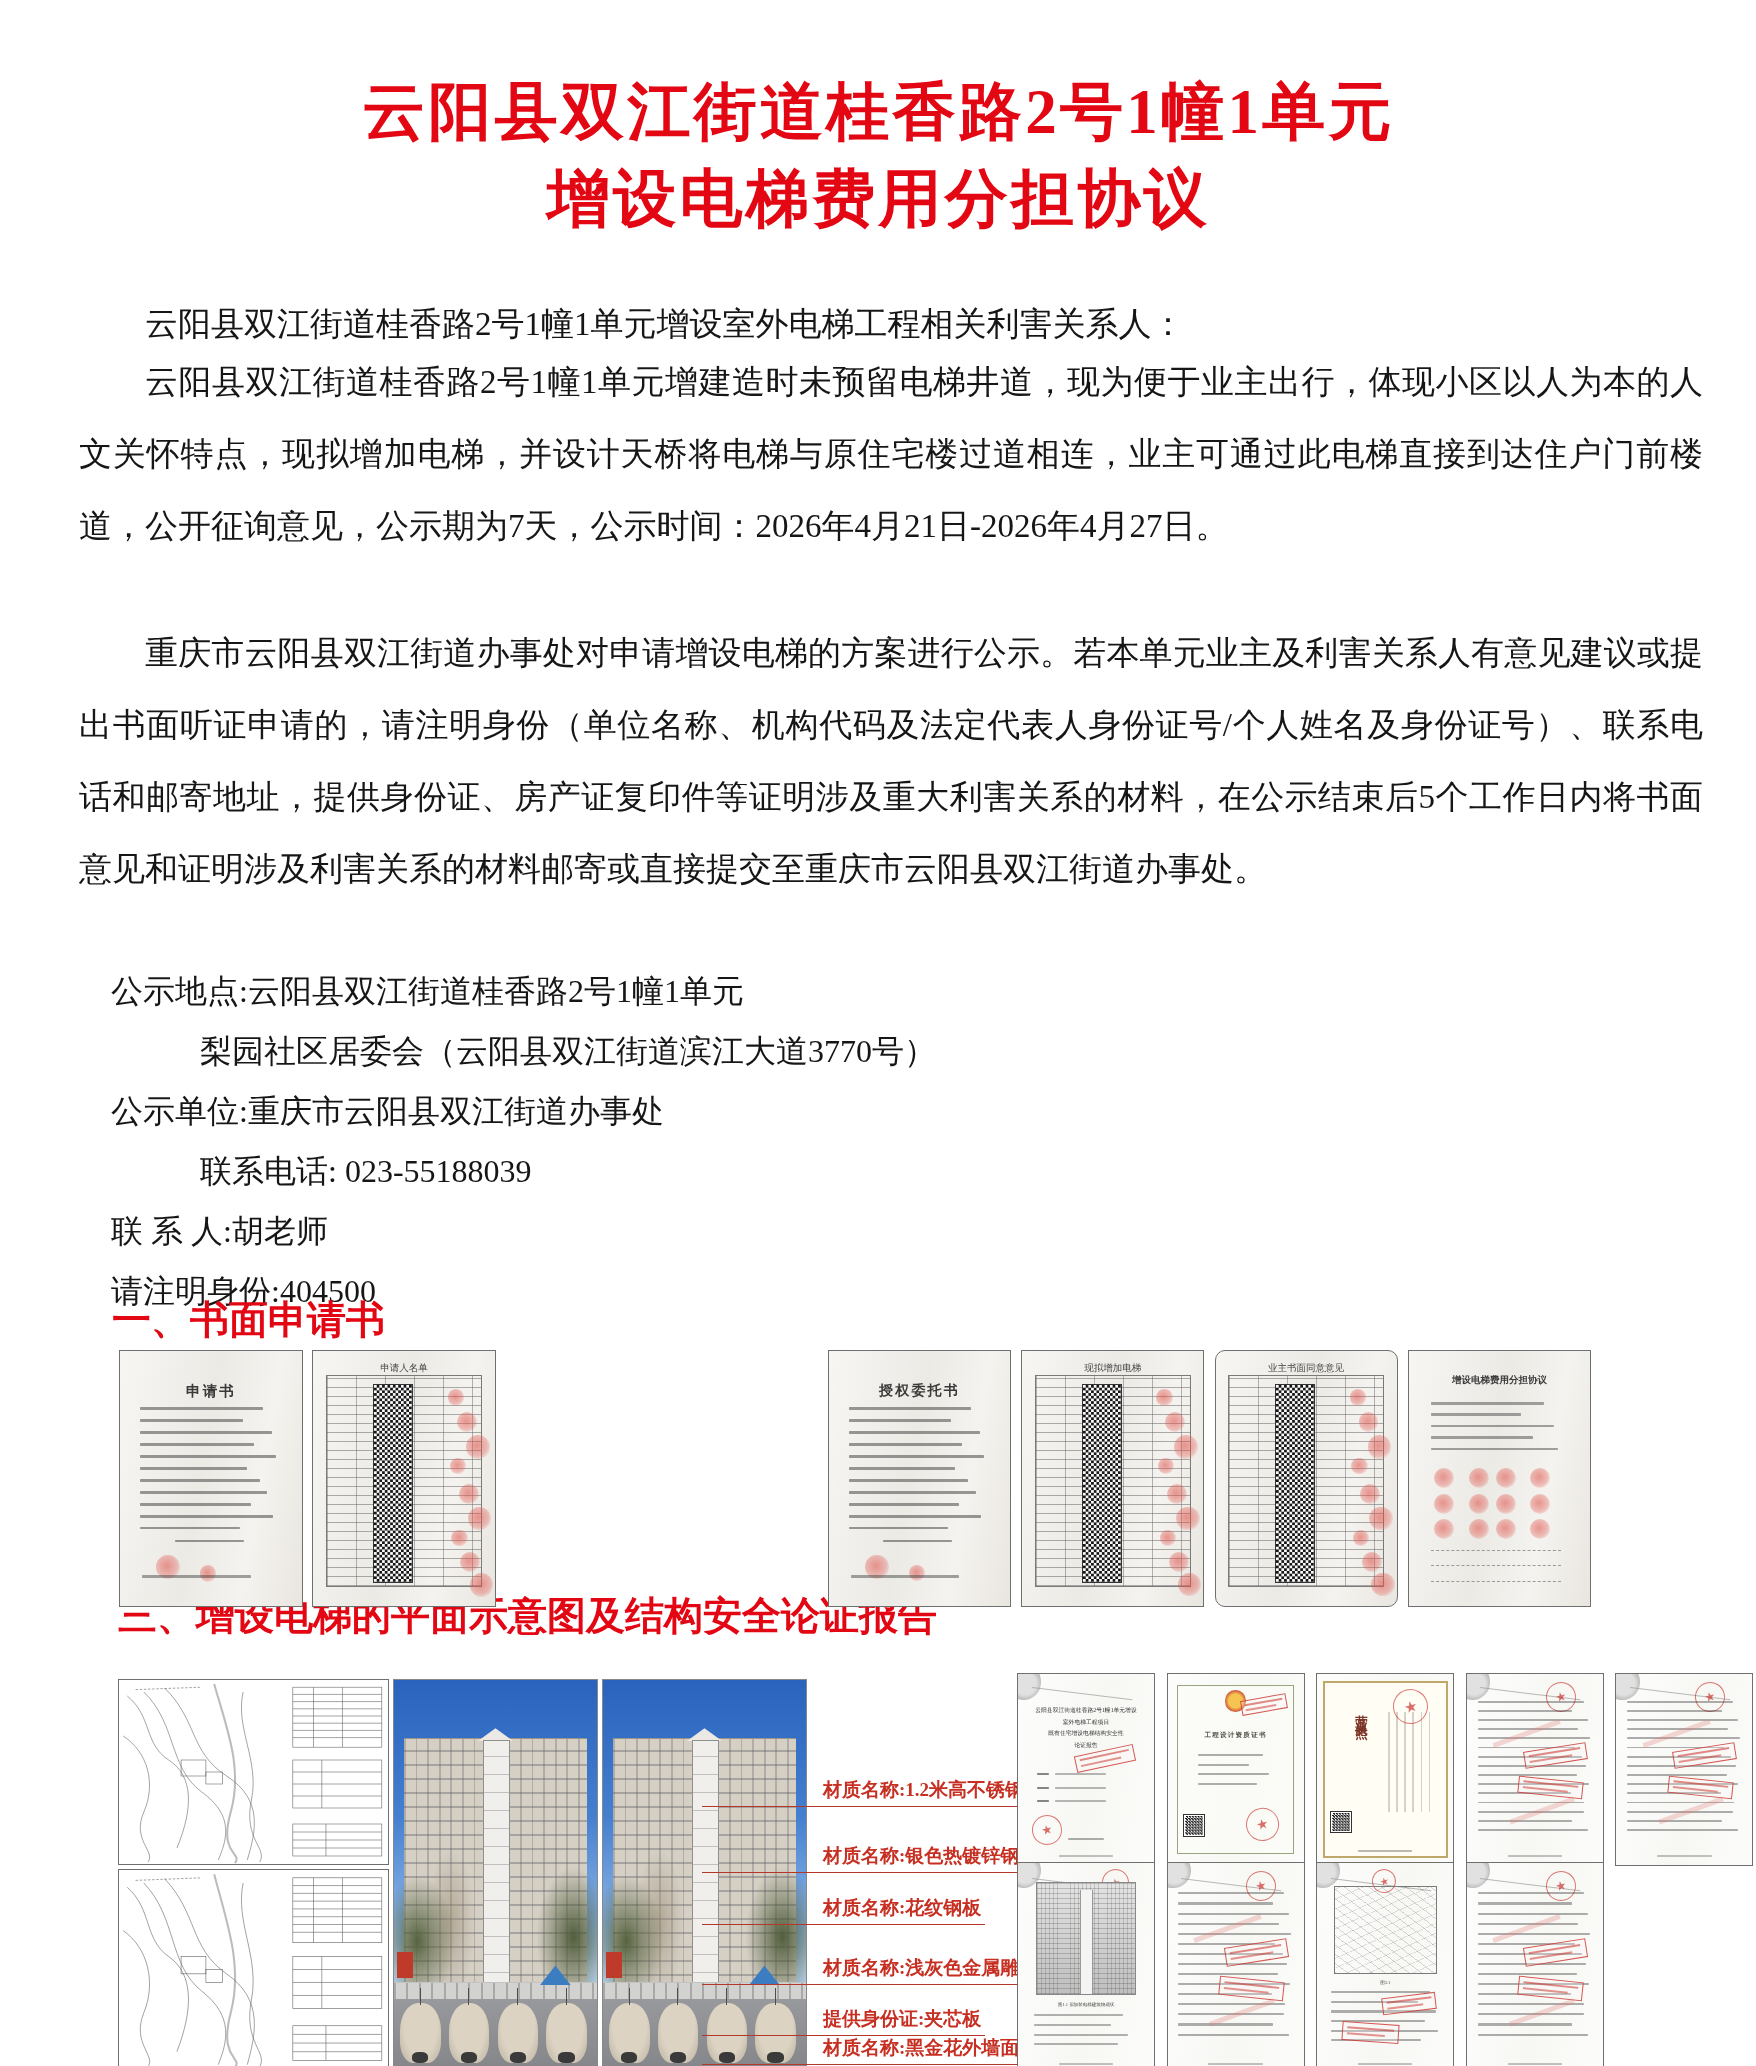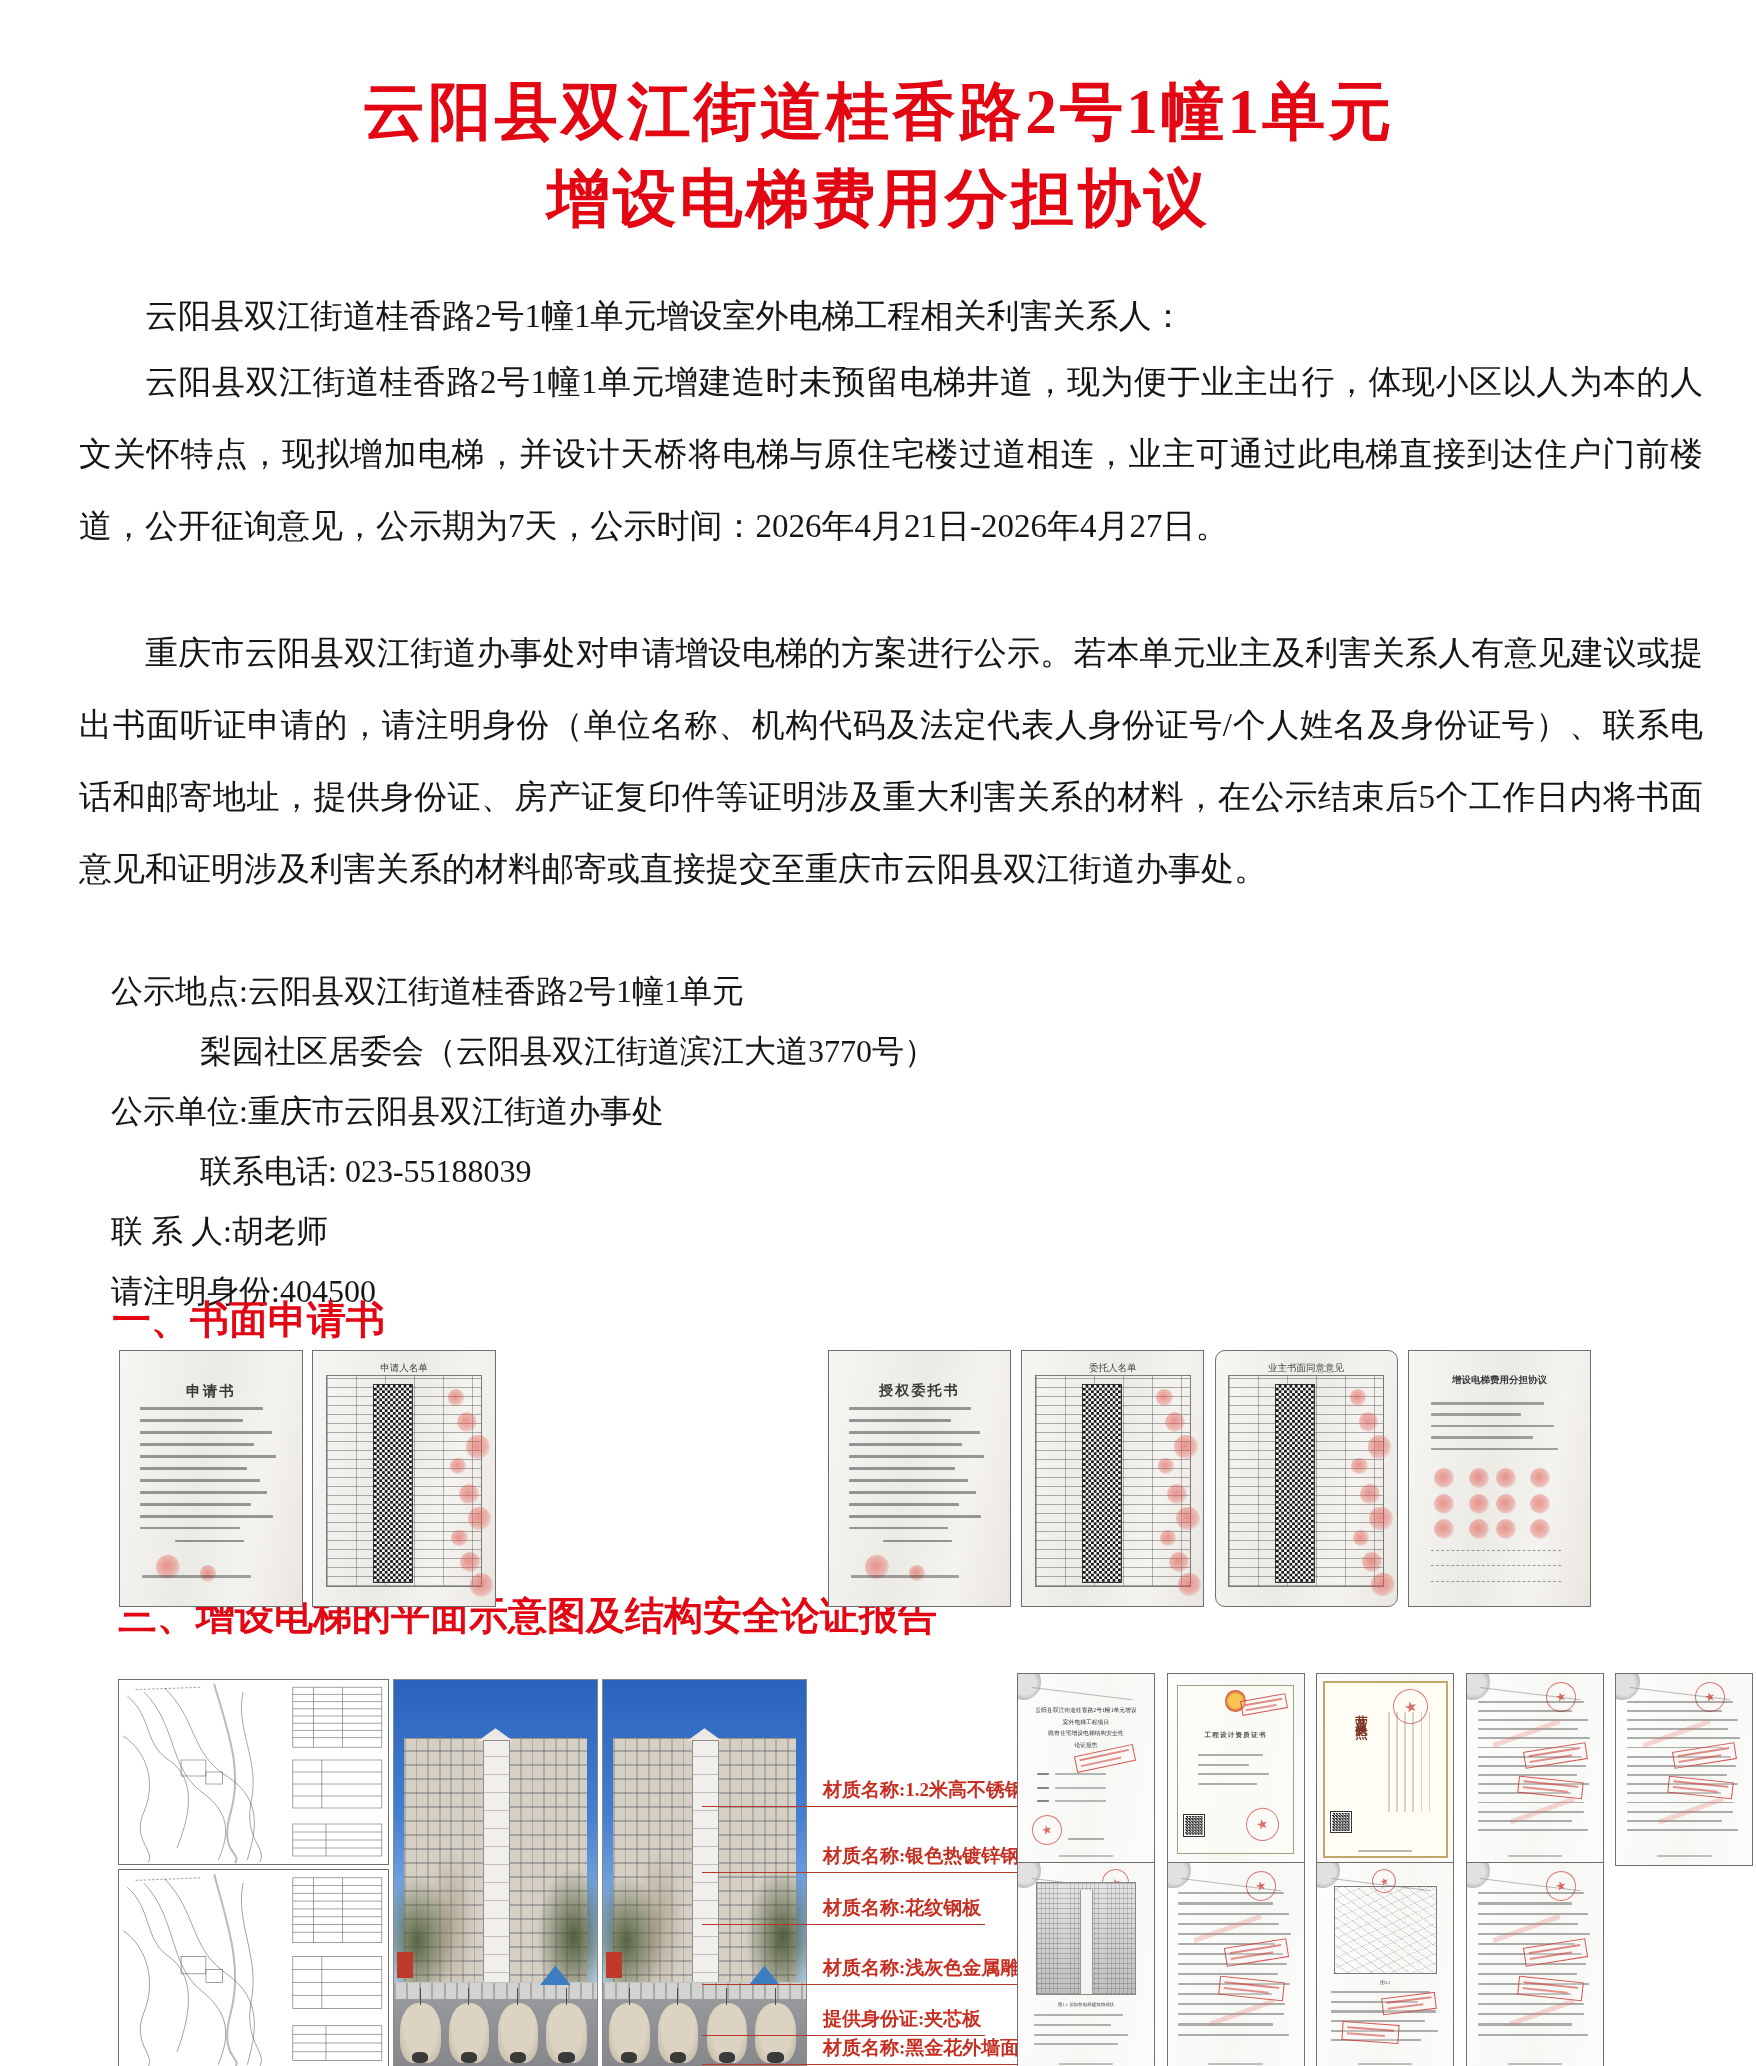--- a/index.html
+++ b/index.html
@@ -6,21 +6,21 @@
   body{font-family:"Liberation Serif","DejaVu Serif",serif;}
   .page{position:relative;width:1757px;height:2635px;background:#fff;overflow:hidden;}
 
   
   .title{position:absolute;left:0;right:0;text-align:center;color:#e30613;
          font-weight:bold;font-size:63px;letter-spacing:3.3px;}
   #title1{top:69px}
   #title2{top:156px}
   .textblock{position:absolute;left:79px;right:54px;color:#161616;
              font-size:33px;line-height:72px;text-align:justify;}
-  #salutation{top:280px;text-indent:66px;}
+  #salutation{top:288px;text-indent:66px;}
   #para1{top:346px;text-indent:66px;}
   #para2{top:617px;text-indent:66px;}
   .contact{position:absolute;left:111px;top:961px;color:#161616;
            font-size:32px;line-height:60px;}
   .contact .ind{padding-left:89px;}
   .sec-heading{position:absolute;color:#e30613;font-weight:bold;font-size:39px;white-space:nowrap;}
   #h1{left:112px;top:1293px;}
   #h2{left:820px;top:1293px;}
   #h3{left:118px;top:1589px;}
 
@@ -158,21 +158,21 @@
         <div class="d" style="left: 11%; top: 54.9%; width: 70%; height: 1%; border-radius: 0.8px; background: rgba(55, 55, 55, 0.5);"></div>
         <div class="d" style="left: 11%; top: 59.6%; width: 61%; height: 1%; border-radius: 0.8px; background: rgba(55, 55, 55, 0.5);"></div>
         <div class="d" style="left: 11%; top: 64.3%; width: 73%; height: 1%; border-radius: 0.8px; background: rgba(55, 55, 55, 0.5);"></div>
         <div class="d" style="left: 11%; top: 69%; width: 55%; height: 1%; border-radius: 0.8px; background: rgba(55, 55, 55, 0.5);"></div>
         <div class="d" style="left: 30%; top: 74%; width: 38%; height: 1%; border-radius: 0.8px; background: rgba(55, 55, 55, 0.5);"></div>
         <div class="d" style="left: 20%; top: 80%; width: 13%; aspect-ratio: 1 / 1; border-radius: 50%; background: radial-gradient(circle at 45% 45%, rgba(224, 84, 76, 0.6), rgba(224, 84, 76, 0.34) 55%, rgba(224, 84, 76, 0.1) 74%, transparent 80%);"></div>
         <div class="d" style="left: 44%; top: 84%; width: 9%; aspect-ratio: 1 / 1; border-radius: 50%; background: radial-gradient(circle at 45% 45%, rgba(224, 84, 76, 0.6), rgba(224, 84, 76, 0.34) 55%, rgba(224, 84, 76, 0.1) 74%, transparent 80%);"></div>
         <div class="d" style="left: 12%; top: 88%; width: 60%; height: 1%; border-radius: 0.8px; background: rgba(55, 55, 55, 0.45);"></div>
       </div>
       <div class="doc" style="width: 181px; height: 255px;">
-        <div class="d" style="left: 0px; right: 0px; top: 4.2%; text-align: center; font-size: 9.5px; color: rgb(68, 68, 68);">委托人名单</div>
+        <div class="d" style="left: 0px; right: 0px; top: 4.2%; text-align: center; font-size: 9.5px; color: rgb(68, 68, 68);">现拟增加电梯</div>
         <div class="d" style="left: 7%; top: 9.5%; width: 86%; height: 83%; border: 0.8px solid rgb(122, 122, 122); background-image: repeating-linear-gradient(0deg, rgba(95, 95, 95, 0.5) 0px, rgba(95, 95, 95, 0.5) 0.6px, transparent 0.6px, transparent 9px), repeating-linear-gradient(90deg, rgba(95, 95, 95, 0.45) 0px, rgba(95, 95, 95, 0.45) 0.6px, transparent 0.6px, transparent 29px);"></div>
         <div class="d ck" style="left: 33%; top: 13%; width: 22%; height: 78%;"></div>
         <div class="d" style="left: 74%; top: 15%; width: 9%; aspect-ratio: 1 / 1; border-radius: 50%; background: radial-gradient(circle at 45% 45%, rgba(224, 84, 76, 0.6), rgba(224, 84, 76, 0.34) 55%, rgba(224, 84, 76, 0.1) 74%, transparent 80%);"></div>
         <div class="d" style="left: 79%; top: 24%; width: 11%; aspect-ratio: 1 / 1; border-radius: 50%; background: radial-gradient(circle at 45% 45%, rgba(224, 84, 76, 0.6), rgba(224, 84, 76, 0.34) 55%, rgba(224, 84, 76, 0.1) 74%, transparent 80%);"></div>
         <div class="d" style="left: 84%; top: 33%; width: 13%; aspect-ratio: 1 / 1; border-radius: 50%; background: radial-gradient(circle at 45% 45%, rgba(224, 84, 76, 0.6), rgba(224, 84, 76, 0.34) 55%, rgba(224, 84, 76, 0.1) 74%, transparent 80%);"></div>
         <div class="d" style="left: 75%; top: 42%; width: 9%; aspect-ratio: 1 / 1; border-radius: 50%; background: radial-gradient(circle at 45% 45%, rgba(224, 84, 76, 0.6), rgba(224, 84, 76, 0.34) 55%, rgba(224, 84, 76, 0.1) 74%, transparent 80%);"></div>
         <div class="d" style="left: 80%; top: 52%; width: 11%; aspect-ratio: 1 / 1; border-radius: 50%; background: radial-gradient(circle at 45% 45%, rgba(224, 84, 76, 0.6), rgba(224, 84, 76, 0.34) 55%, rgba(224, 84, 76, 0.1) 74%, transparent 80%);"></div>
         <div class="d" style="left: 85%; top: 61%; width: 13%; aspect-ratio: 1 / 1; border-radius: 50%; background: radial-gradient(circle at 45% 45%, rgba(224, 84, 76, 0.6), rgba(224, 84, 76, 0.34) 55%, rgba(224, 84, 76, 0.1) 74%, transparent 80%);"></div>
         <div class="d" style="left: 76%; top: 70%; width: 9%; aspect-ratio: 1 / 1; border-radius: 50%; background: radial-gradient(circle at 45% 45%, rgba(224, 84, 76, 0.6), rgba(224, 84, 76, 0.34) 55%, rgba(224, 84, 76, 0.1) 74%, transparent 80%);"></div>
         <div class="d" style="left: 81%; top: 79%; width: 11%; aspect-ratio: 1 / 1; border-radius: 50%; background: radial-gradient(circle at 45% 45%, rgba(224, 84, 76, 0.6), rgba(224, 84, 76, 0.34) 55%, rgba(224, 84, 76, 0.1) 74%, transparent 80%);"></div>

